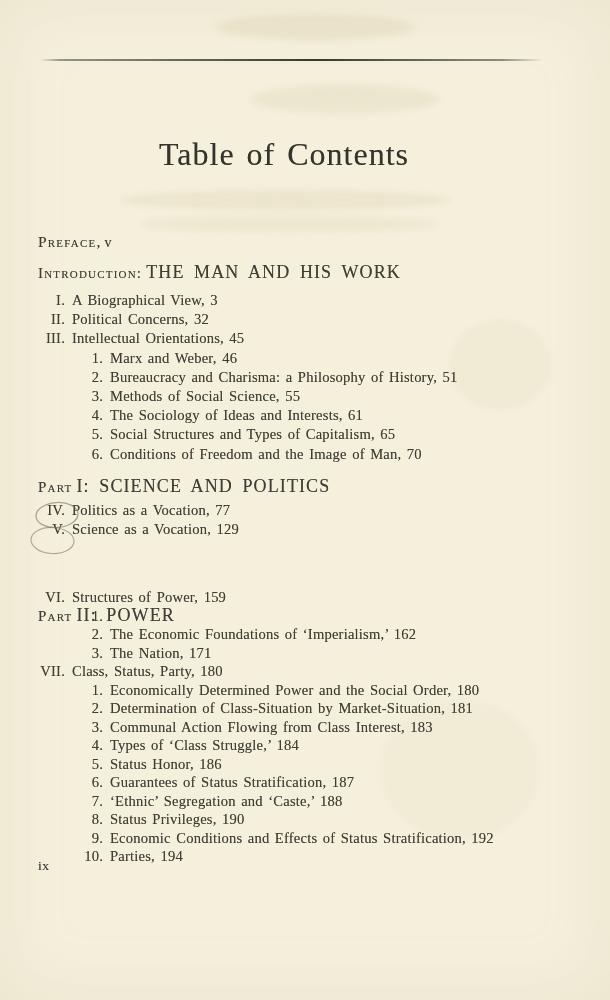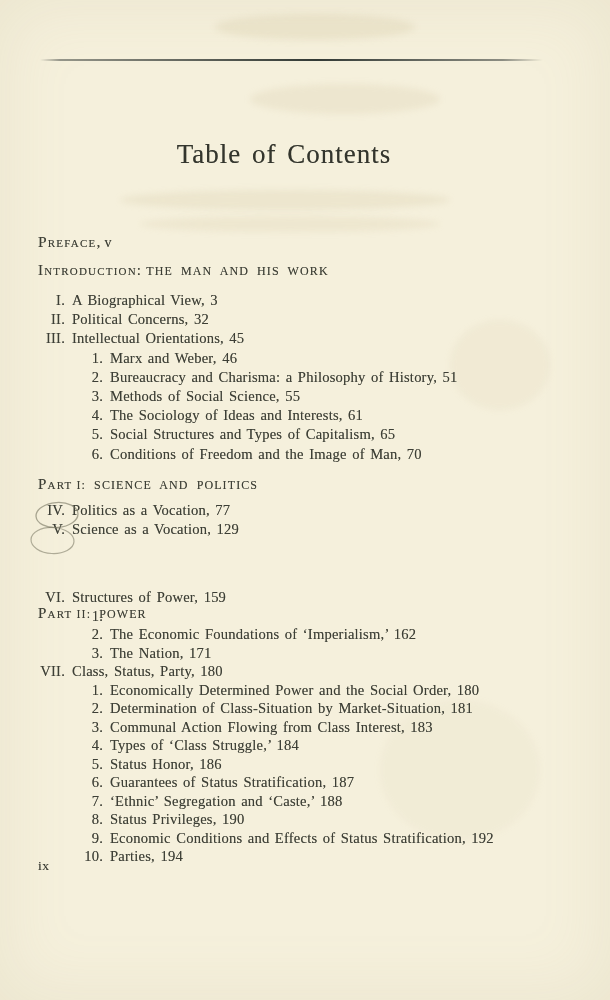--- a/index.html
+++ b/index.html
@@ -18,31 +18,31 @@
     position:absolute;left:40px;top:59px;width:503px;height:2px;
     background:linear-gradient(to right,
       rgba(70,75,70,0) 0%,rgba(70,75,70,.55) 4%,
       rgba(48,55,50,.85) 40%,rgba(40,48,44,.95) 55%,
       rgba(70,75,70,.6) 92%,rgba(70,75,70,0) 100%);
     border-radius:1px;
   }
   .title{
     position:absolute;left:38px;top:138px;width:492px;margin:0;
     text-align:center;font-weight:normal;
-    font-size:27px;line-height:32px;
+    font-size:32px;line-height:32px;
     letter-spacing:1px;word-spacing:3px;
     color:#33352d;
   }
   .h{position:absolute;left:38px;width:492px;text-align:left;white-space:nowrap;}
   .sc{font-variant:small-caps;letter-spacing:1.2px;}
   .caps{letter-spacing:1.1px;word-spacing:4px;}
   .preface{top:233px;font-size:15.5px;}
   .preface .sc-page{margin-left:3px;font-size:14px;}
   .intro{top:262px;font-size:15px;}
-  .intro .caps,.part .caps{font-size:12px;}
+  .intro .caps,.part .caps{font-size:18px;}
   .part{font-size:15px;}
   .p1{top:476px;}
   .p2{top:561px;margin-top:44px;}
   .h .caps{margin-left:4px;}
   
   .toc{position:absolute;left:38px;width:510px;font-size:14.6px;letter-spacing:0.2px;word-spacing:1.6px;}
   .blockA{top:291px;}
   .blockB{top:501px;}
   .blockC{top:588px;}
   .row{display:flex;line-height:19.2px;white-space:nowrap;}

